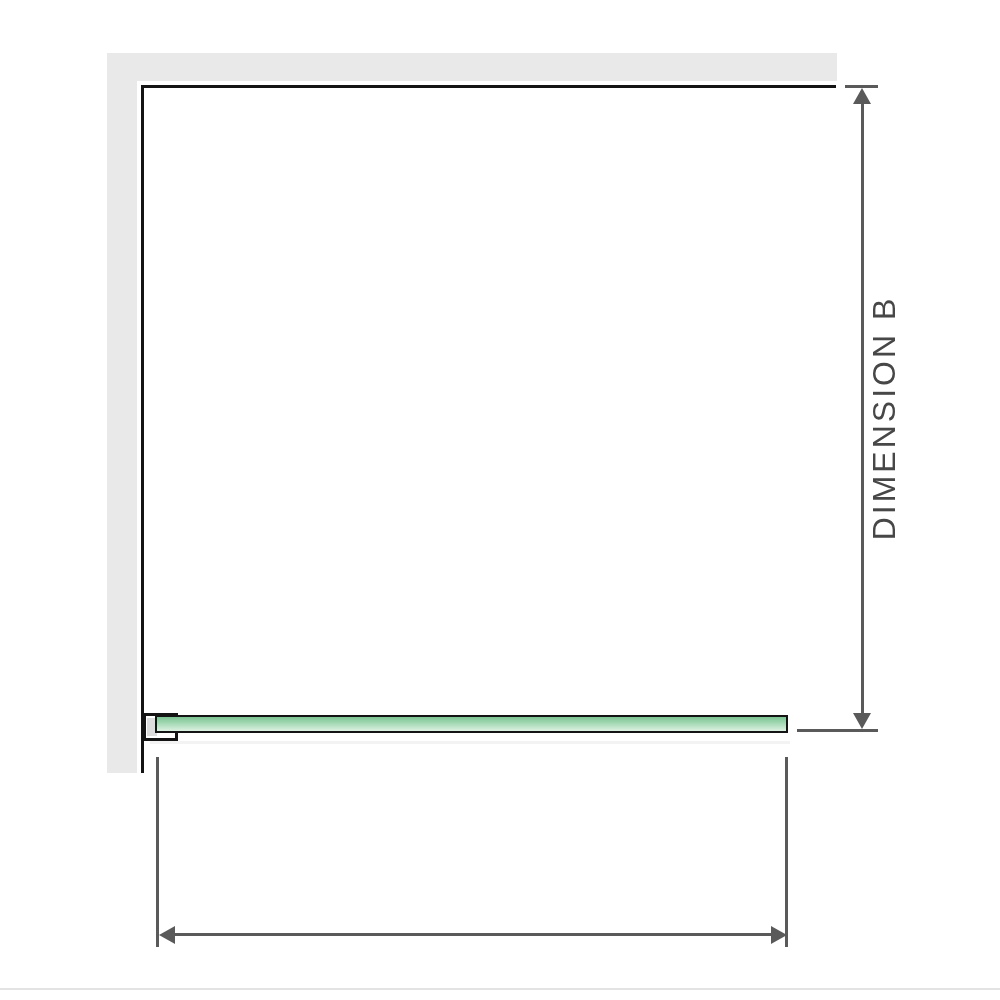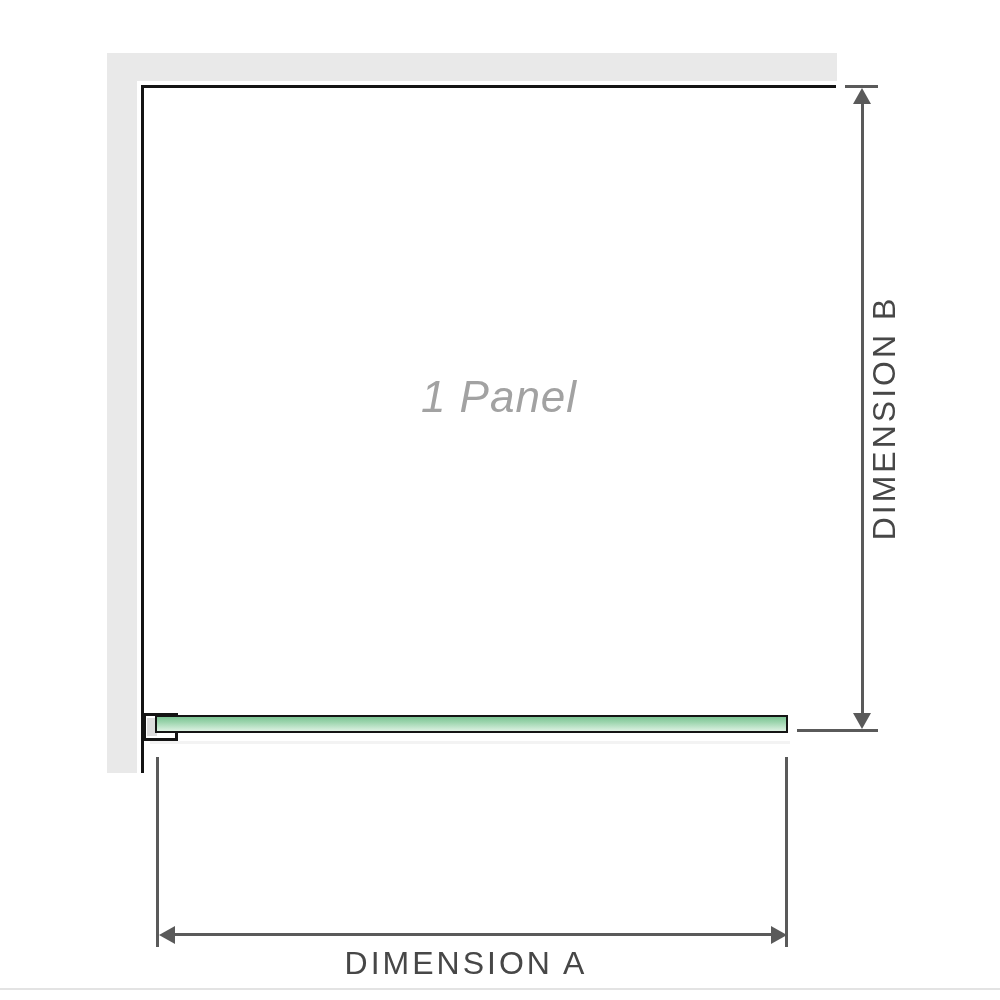--- a/index.html
+++ b/index.html
@@ -142,37 +142,35 @@
 <body>
 
 <div class="stage">
 
   <div class="abs wall-top"></div>
   <div class="abs wall-left"></div>
 
   <div class="abs outline-top"></div>
   <div class="abs outline-left"></div>
 
-  <div class="abs panel-label">1 Panel</div>
 
   <div class="abs glass-shadow"></div>
   <div class="abs bracket">
     <div class="bracket-pad"></div>
   </div>
   <div class="abs glass"></div>
 
   <div class="abs dim dimb-tick-top"></div>
   <div class="abs dim dimb-tick-bottom"></div>
   <div class="abs dim dimb-line"></div>
   <div class="abs arrow arrow-up"></div>
   <div class="abs arrow arrow-down"></div>
   <div class="abs dim-label dimb-label">DIMENSION B</div>
 
   <div class="abs dim dima-tick-left"></div>
   <div class="abs dim dima-tick-right"></div>
   <div class="abs dim dima-line"></div>
   <div class="abs arrow arrow-left"></div>
   <div class="abs arrow arrow-right"></div>
-  <div class="abs dim-label dima-label">DIMENSION A</div>
 
   <div class="abs bottom-divider"></div>
 
 </div>
 
 </body></html>

